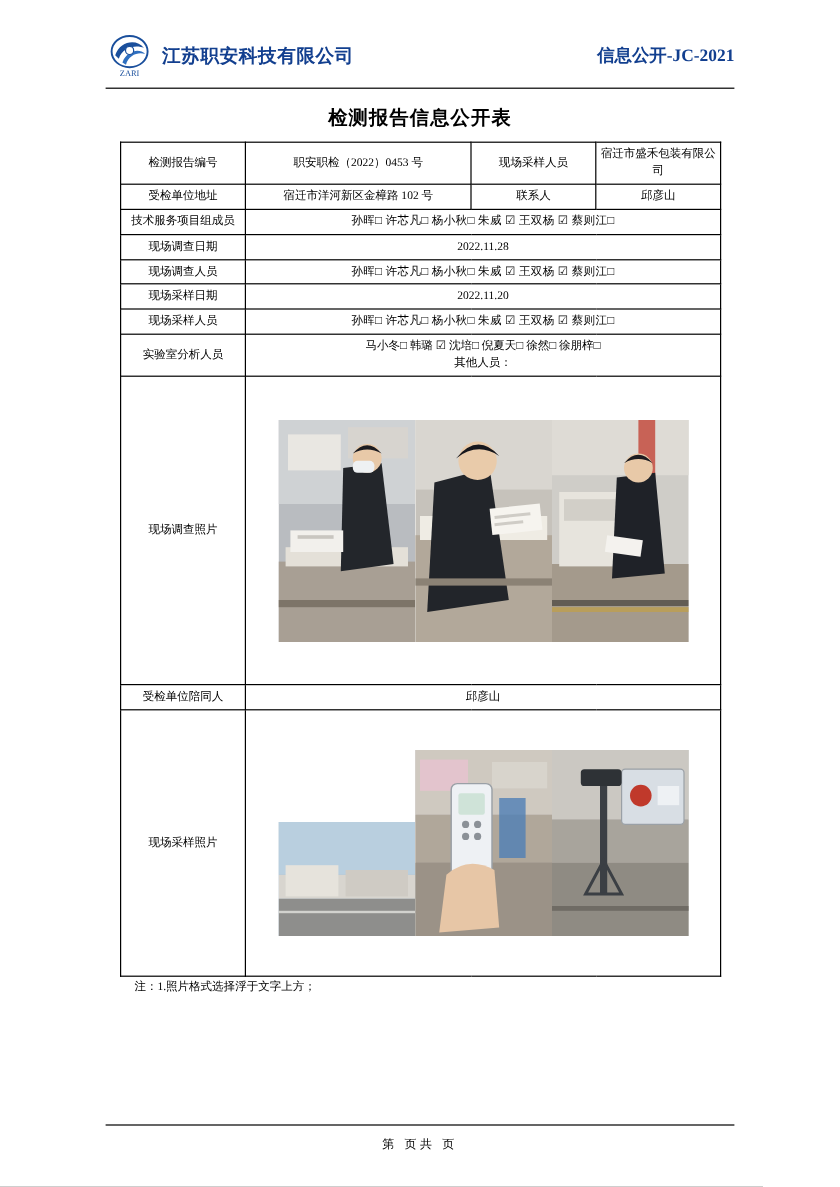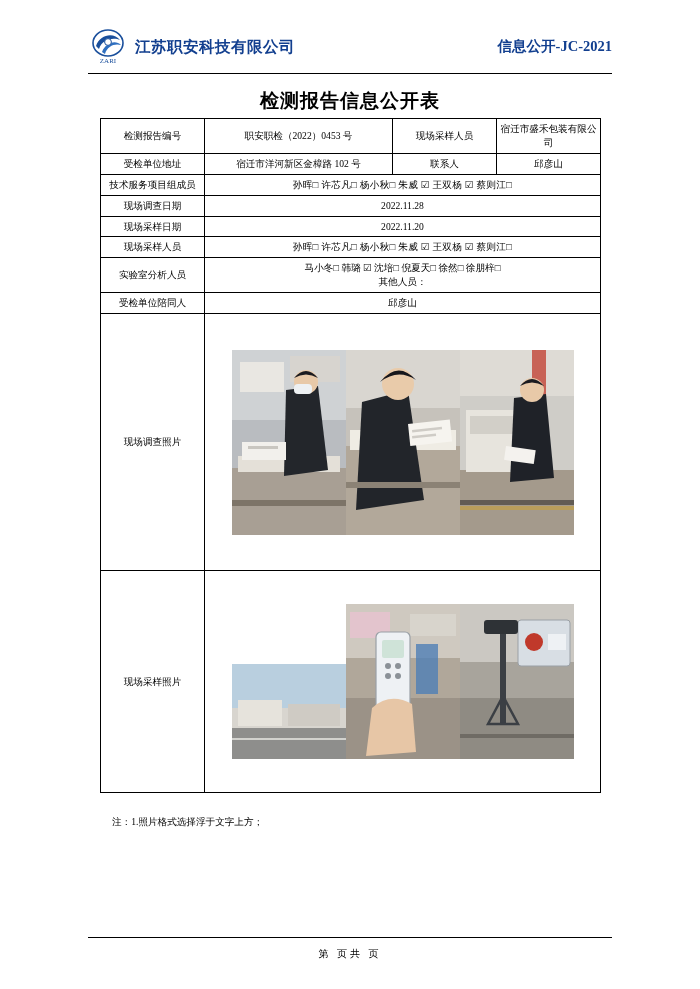--- a/index.html
+++ b/index.html
@@ -57,21 +57,21 @@
     white-space: nowrap;
     margin-top: 9px;
   }
   
   .doc-title {
     position: absolute;
     left: 0;
     top: 88px;
     width: 700px;
     text-align: center;
-    font-size: 19px;
+    font-size: 16px;
     font-weight: bold;
     color: #000;
     letter-spacing: 1px;
   }
   
   table.main {
     position: absolute;
     left: 100px;
     top: 118px;
     width: 500px;
@@ -188,37 +188,37 @@
       </tr>
       <tr>
         <td class="lbl">技术服务项目组成员</td>
         <td colspan="3" class="namelist">孙晖□  许芯凡□  杨小秋□  朱威 ☑  王双杨 ☑  蔡则江□</td>
       </tr>
       <tr>
         <td class="lbl">现场调查日期</td>
         <td colspan="3">2022.11.28</td>
       </tr>
       <tr>
+        <td class="lbl">现场调查人员</td>
+        <td colspan="3" class="namelist">孙晖□  许芯凡□  杨小秋□  朱威 ☑  王双杨 ☑  蔡则江□</td>
+      </tr>
+      <tr>
         <td class="lbl">现场采样日期</td>
         <td colspan="3">2022.11.20</td>
       </tr>
       <tr>
         <td class="lbl">现场采样人员</td>
         <td colspan="3" class="namelist">孙晖□  许芯凡□  杨小秋□  朱威 ☑  王双杨 ☑  蔡则江□</td>
       </tr>
       <tr>
         <td class="lbl">实验室分析人员</td>
         <td colspan="3" class="analysis-cell">
           <div>马小冬□  韩璐 ☑  沈培□  倪夏天□  徐然□  徐朋梓□</div>
           <div>其他人员：</div>
         </td>
-      </tr>
-      <tr>
-        <td class="lbl">受检单位陪同人</td>
-        <td colspan="3">邱彦山</td>
       </tr>
       <tr>
         <td class="lbl">现场调查照片</td>
         <td colspan="3" class="photo-cell">
           <div class="photo-strip three">
             <div class="ph">
               <svg class="ph-inner" viewBox="0 0 114 185" preserveAspectRatio="none">
                 <rect width="114" height="185" fill="#b9bcc0"></rect>
                 <rect x="0" y="0" width="114" height="70" fill="#cfd2d4"></rect>
                 <rect x="8" y="12" width="44" height="30" fill="#e9e7e2"></rect>
@@ -262,20 +262,24 @@
                 <path d="M60 36 q12 -14 24 0 q-12 -7 -24 0 Z" fill="#1b1b20"></path>
                 <rect x="46" y="96" width="30" height="14" fill="#f4f2ee" transform="rotate(8 46 96)"></rect>
                 <rect x="0" y="150" width="114" height="5" fill="#8a8becc" opacity="0.4"></rect>
                 <rect x="0" y="156" width="114" height="4" fill="#c8a23a" opacity="0.6"></rect>
               </svg>
             </div>
           </div>
         </td>
       </tr>
       <tr>
+        <td class="lbl">受检单位陪同人</td>
+        <td colspan="3">邱彦山</td>
+      </tr>
+      <tr>
         <td class="lbl">现场采样照片</td>
         <td colspan="3" class="photo-cell2">
           <div class="photo-strip three">
             <div class="ph ph2" style="align-self:flex-end; height:95px">
               <svg class="ph-inner" viewBox="0 0 114 95" preserveAspectRatio="none">
                 <rect width="114" height="95" fill="#9fb6c9"></rect>
                 <rect x="0" y="0" width="114" height="44" fill="#b9cfdf"></rect>
                 <rect x="0" y="44" width="114" height="20" fill="#d8d5cf"></rect>
                 <rect x="6" y="36" width="44" height="26" fill="#e6e3dc"></rect>
                 <rect x="56" y="40" width="52" height="22" fill="#cfcbc4"></rect>

